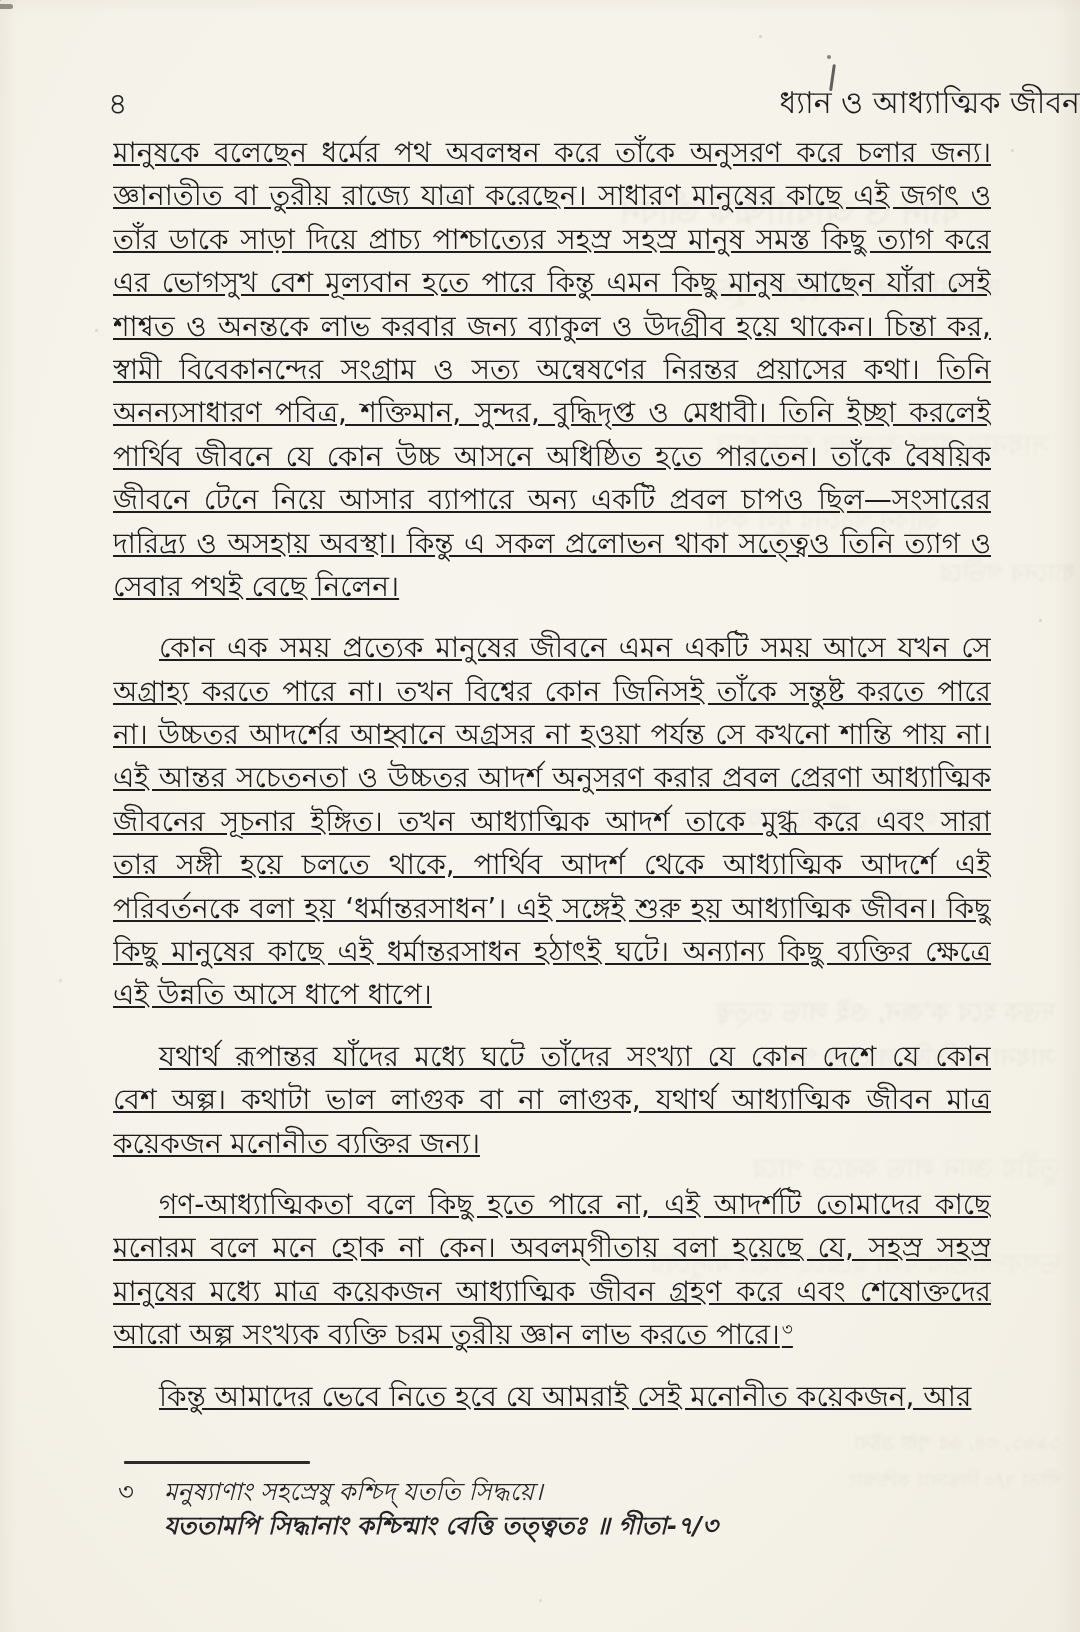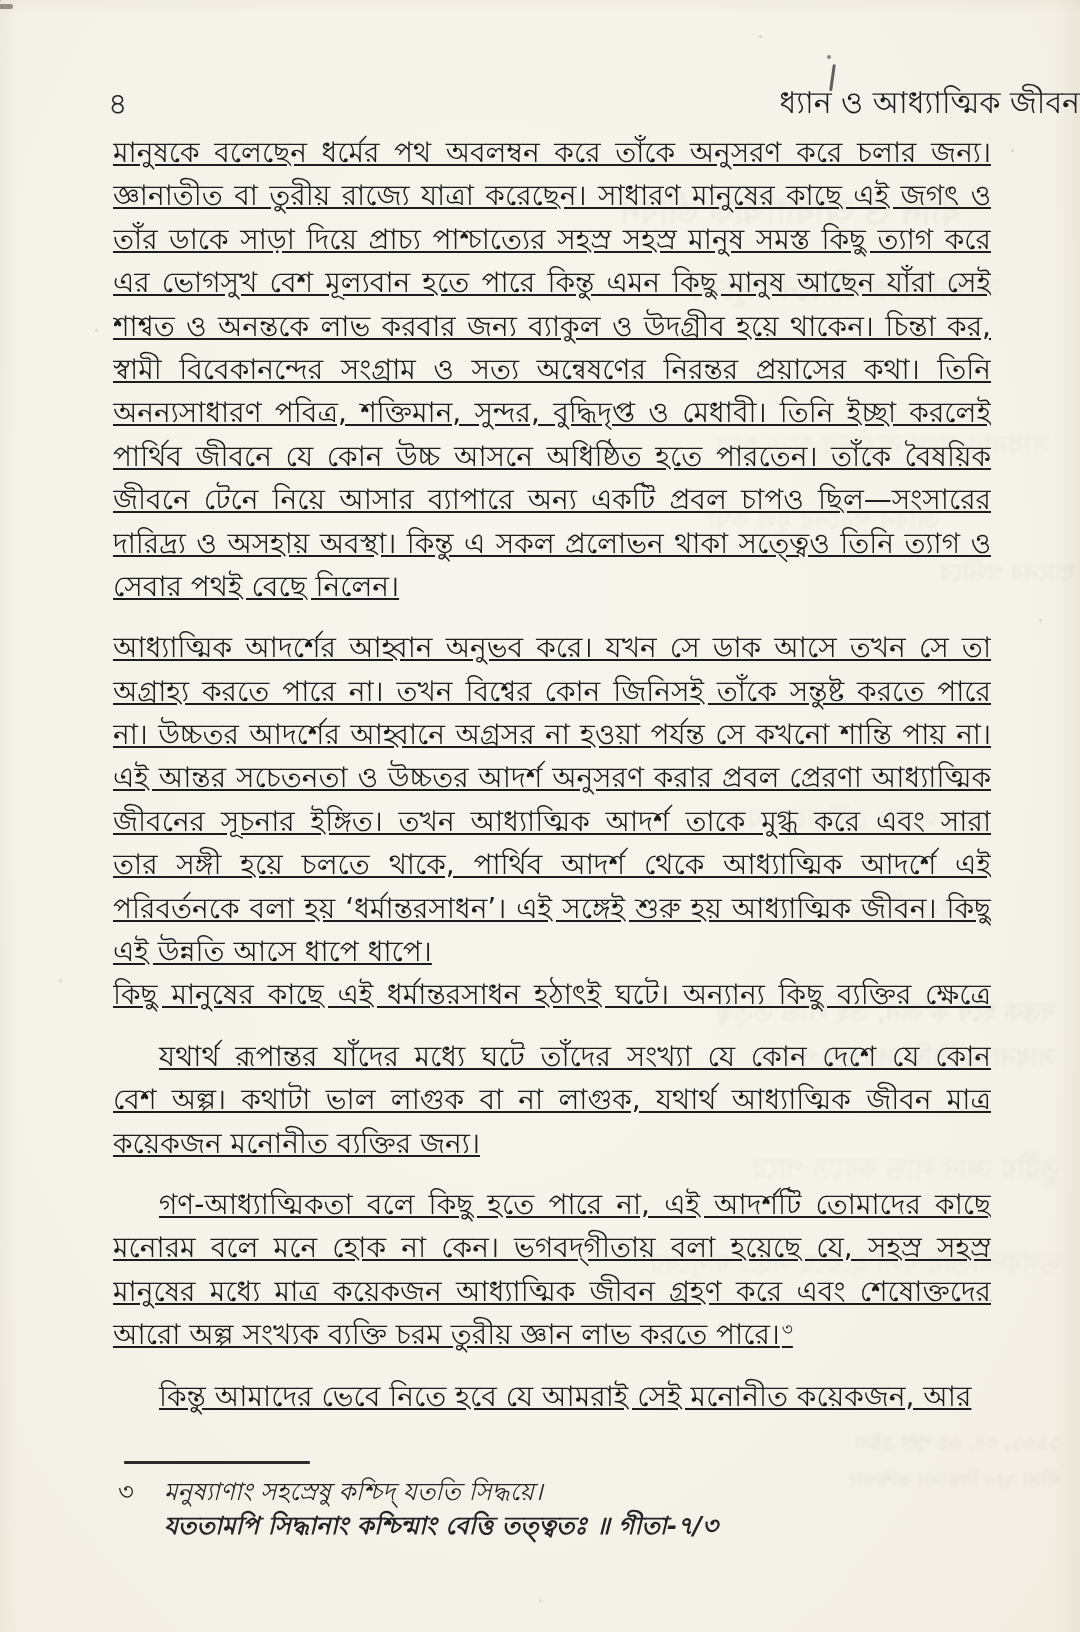--- a/index.html
+++ b/index.html
@@ -121,38 +121,38 @@
         <div class="line">এর ভোগসুখ বেশ মূল্যবান হতে পারে কিন্তু এমন কিছু মানুষ আছেন যাঁরা সেই</div>
         <div class="line">শাশ্বত ও অনন্তকে লাভ করবার জন্য ব্যাকুল ও উদগ্রীব হয়ে থাকেন। চিন্তা কর,</div>
         <div class="line">স্বামী বিবেকানন্দের সংগ্রাম ও সত্য অন্বেষণের নিরন্তর প্রয়াসের কথা। তিনি ছিলেন</div>
         <div class="line">অনন্যসাধারণ পবিত্র, শক্তিমান, সুন্দর, বুদ্ধিদৃপ্ত ও মেধাবী। তিনি ইচ্ছা করলেই</div>
         <div class="line">পার্থিব জীবনে যে কোন উচ্চ আসনে অধিষ্ঠিত হতে পারতেন। তাঁকে বৈষয়িক</div>
         <div class="line">জীবনে টেনে নিয়ে আসার ব্যাপারে অন্য একটি প্রবল চাপও ছিল—সংসারের</div>
         <div class="line">দারিদ্র্য ও অসহায় অবস্থা। কিন্তু এ সকল প্রলোভন থাকা সত্ত্বেও তিনি ত্যাগ ও</div>
         <div class="line last">সেবার পথই বেছে নিলেন।</div>
       </div>
       <div class="paragraph">
-        <div class="line">আধ্যাত্মিক আদর্শের আহ্বান অনুভব করে। যখন সে ডাক আসে তখন সে তা</div>
+        <div class="line indent">কোন এক সময় প্রত্যেক মানুষের জীবনে এমন একটি সময় আসে যখন সে</div>
         <div class="line">অগ্রাহ্য করতে পারে না। তখন বিশ্বের কোন জিনিসই তাঁকে সন্তুষ্ট করতে পারে</div>
         <div class="line">না। উচ্চতর আদর্শের আহ্বানে অগ্রসর না হওয়া পর্যন্ত সে কখনো শান্তি পায় না।</div>
         <div class="line">এই আন্তর সচেতনতা ও উচ্চতর আদর্শ অনুসরণ করার প্রবল প্রেরণা আধ্যাত্মিক</div>
         <div class="line">জীবনের সূচনার ইঙ্গিত। তখন আধ্যাত্মিক আদর্শ তাকে মুগ্ধ করে এবং সারা জীবন</div>
         <div class="line">তার সঙ্গী হয়ে চলতে থাকে, পার্থিব আদর্শ থেকে আধ্যাত্মিক আদর্শে এই</div>
         <div class="line">পরিবর্তনকে বলা হয় ‘ধর্মান্তরসাধন’। এই সঙ্গেই শুরু হয় আধ্যাত্মিক জীবন। কিছু</div>
+        <div class="line">কিছু মানুষের কাছে এই ধর্মান্তরসাধন হঠাৎই ঘটে। অন্যান্য কিছু ব্যক্তির ক্ষেত্রে</div>
         <div class="line last">এই উন্নতি আসে ধাপে ধাপে।</div>
-        <div class="line">কিছু মানুষের কাছে এই ধর্মান্তরসাধন হঠাৎই ঘটে। অন্যান্য কিছু ব্যক্তির ক্ষেত্রে</div>
       </div>
       <div class="paragraph">
         <div class="line indent">যথার্থ রূপান্তর যাঁদের মধ্যে ঘটে তাঁদের সংখ্যা যে কোন দেশে যে কোন সময়েই</div>
         <div class="line">বেশ অল্প। কথাটা ভাল লাগুক বা না লাগুক, যথার্থ আধ্যাত্মিক জীবন মাত্র</div>
         <div class="line last">কয়েকজন মনোনীত ব্যক্তির জন্য।</div>
       </div>
       <div class="paragraph">
         <div class="line indent">গণ-আধ্যাত্মিকতা বলে কিছু হতে পারে না, এই আদর্শটি তোমাদের কাছে যতই</div>
-        <div class="line">মনোরম বলে মনে হোক না কেন। ভগবদ্‌গীতায় বলা হয়েছে যে, সহস্র সহস্র</div>
+        <div class="line">মনোরম বলে মনে হোক না কেন। অবলম্‌গীতায় বলা হয়েছে যে, সহস্র সহস্র</div>
         <div class="line">মানুষের মধ্যে মাত্র কয়েকজন আধ্যাত্মিক জীবন গ্রহণ করে এবং শেষোক্তদের মধ্যে</div>
         <div class="line last">আরো অল্প সংখ্যক ব্যক্তি চরম তুরীয় জ্ঞান লাভ করতে পারে।<sup class="fnref">৩</sup></div>
       </div>
       <div class="paragraph">
         <div class="line indent last">কিন্তু আমাদের ভেবে নিতে হবে যে আমরাই সেই মনোনীত কয়েকজন, আর</div>
       </div>
     </div>
 
   <div class="footnote-rule"></div>
   <div class="footnote">

